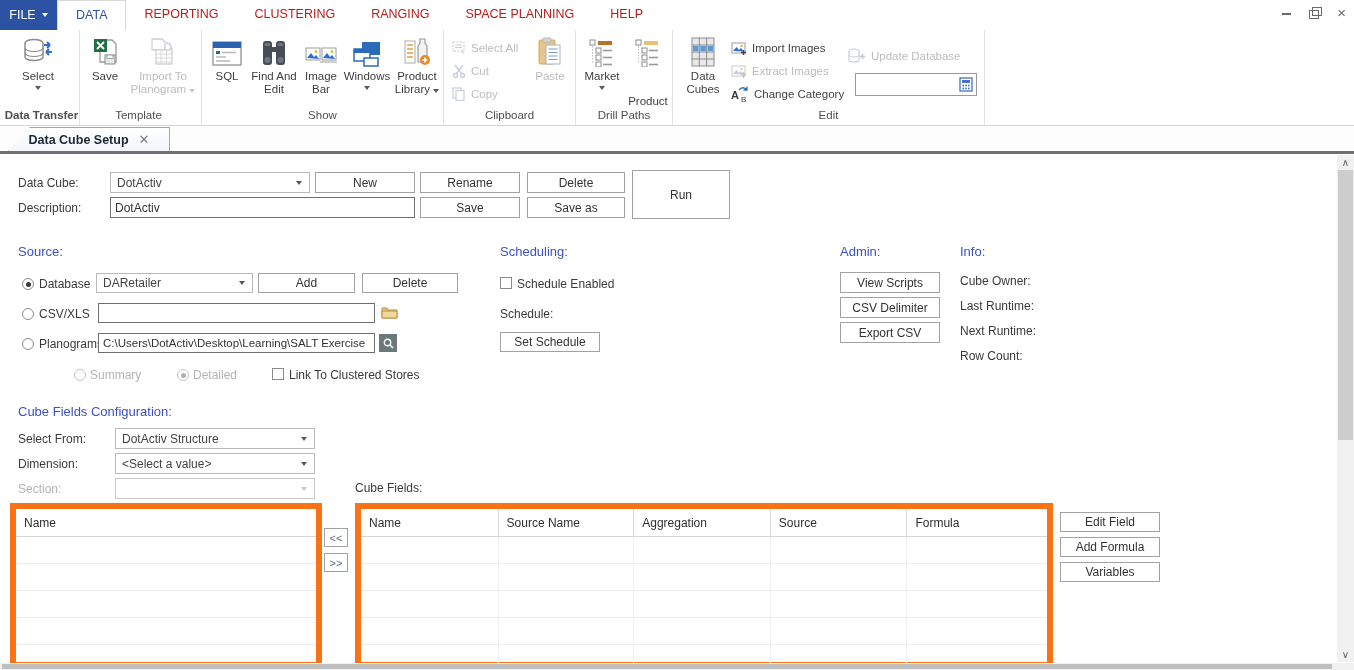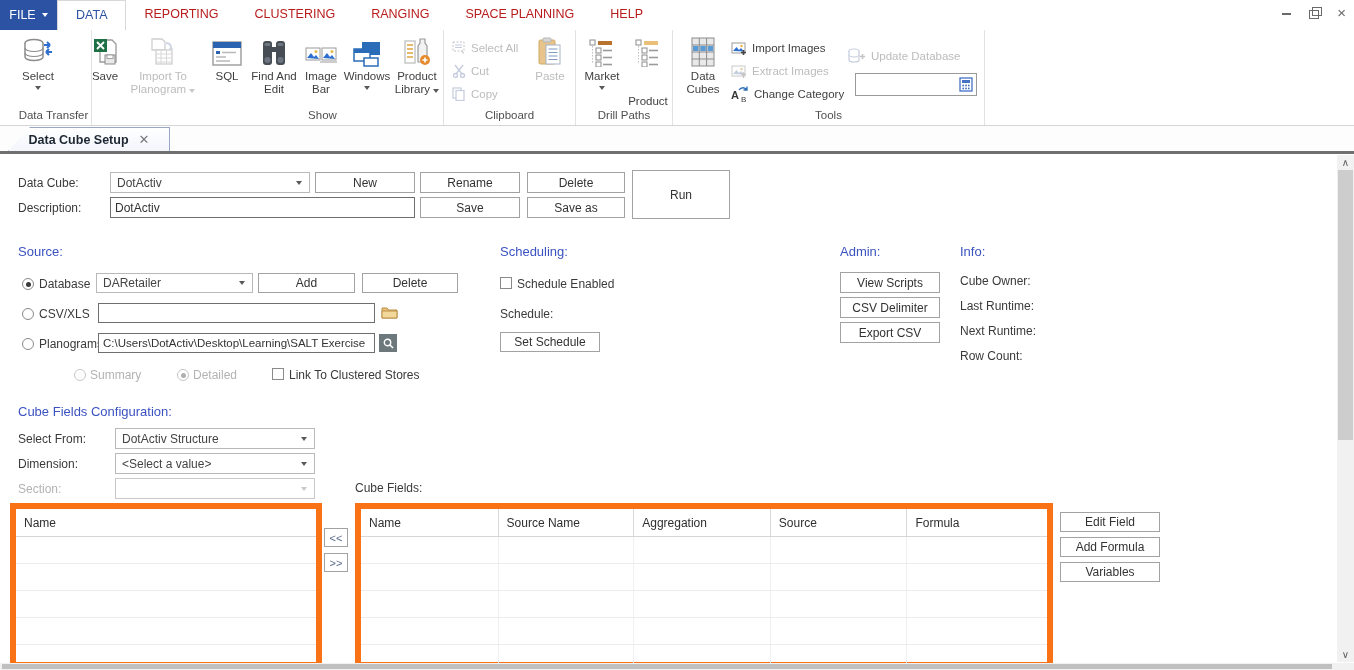--- a/index.html
+++ b/index.html
@@ -99,38 +99,41 @@
   </div>
   <div class="win-controls">
     <div class="wc wc-min"></div>
     <div class="wc wc-restore"></div>
     <div class="wc wc-close">×</div>
   </div>
 </div>
 
 <div class="ribbon">
 
-  <div class="rgroup" style="left:16px;width:76px;">
+  <div class="rgroup" style="left:4px;width:76px;font-weight:bold;">
     <div class="rgroup-label">Data Transfer</div>
   </div>
   <div class="bigbtn" style="left:14px;width:48px;">
     <div class="bb-icon">
       <svg width="32" height="30" viewBox="0 0 32 30">
         <ellipse cx="12" cy="6" rx="9" ry="3.5" fill="#fff" stroke="#8c8c8c" stroke-width="1.5"></ellipse>
         <path d="M3 6 v14 c0 2 4 3.5 9 3.5 s9 -1.5 9 -3.5 V6" fill="#fff" stroke="#8c8c8c" stroke-width="1.5"></path>
         <path d="M3 11 c0 2 4 3.5 9 3.5 s9 -1.5 9 -3.5" fill="none" stroke="#8c8c8c" stroke-width="1.2"></path>
         <path d="M3 16 c0 2 4 3.5 9 3.5 s9 -1.5 9 -3.5" fill="none" stroke="#8c8c8c" stroke-width="1.2"></path>
         <path d="M22 8 h6 m0 0 l-3 -3 m3 3 l-3 3" stroke="#2e6fd0" stroke-width="2" fill="none"></path>
         <path d="M30 15 h-6 m0 0 l3 -3 m-3 3 l3 3" stroke="#2e6fd0" stroke-width="2" fill="none"></path>
       </svg>
     </div>
     <div class="bb-label">Select</div>
     <span class="caret"></span>
   </div>
 
+  <div class="rgroup" style="left:76px;width:126px;">
+    <div class="rgroup-label">Template</div>
+  </div>
   <div class="bigbtn" style="left:84px;width:42px;">
     <div class="bb-icon">
       <svg width="26" height="30" viewBox="0 0 26 30">
         <path d="M8 3 h12 l4 4 v18 h-16 z" fill="#fff" stroke="#9a9a9a" stroke-width="1.3"></path>
         <rect x="2" y="2" width="13" height="13" fill="#1e7145"></rect>
         <path d="M5 5 l7 7 M12 5 l-7 7" stroke="#fff" stroke-width="1.8"></path>
         <rect x="13" y="18" width="10" height="9" fill="#e8e8e8" stroke="#8c8c8c"></rect>
         <rect x="15" y="18" width="6" height="3.5" fill="#fff" stroke="#8c8c8c" stroke-width="0.8"></rect>
       </svg>
     </div>
@@ -286,21 +289,21 @@
         <path d="M14 18.5 h9" stroke="#9a9a9a" stroke-width="1.6"></path>
         <rect x="7" y="23" width="5" height="5" fill="#fff" stroke="#8c8c8c"></rect>
         <path d="M14 25.5 h9" stroke="#9a9a9a" stroke-width="1.6"></path>
       </svg>
     </div>
     <div class="bb-label">Product</div>
     <span class="caret"></span>
   </div>
 
   <div class="rgroup" style="left:673px;width:312px;">
-    <div class="rgroup-label">Tools</div>
+    <div class="rgroup-label">Edit</div>
   </div>
   <div class="bigbtn" style="left:681px;width:44px;">
     <div class="bb-icon">
       <svg width="24" height="30" viewBox="0 0 24 30">
         <rect x="1" y="1" width="22" height="28" fill="#e9e9e9" stroke="#8c8c8c"></rect>
         <path d="M1 8 h22 M1 15 h22 M1 22 h22 M8.3 1 v28 M15.6 1 v28" stroke="#8c8c8c"></path>
         <rect x="2" y="9" width="5.5" height="5" fill="#5b9bd5"></rect>
         <rect x="9.3" y="9" width="5.5" height="5" fill="#5b9bd5"></rect>
         <rect x="16.6" y="9" width="5.5" height="5" fill="#5b9bd5"></rect>
       </svg>

